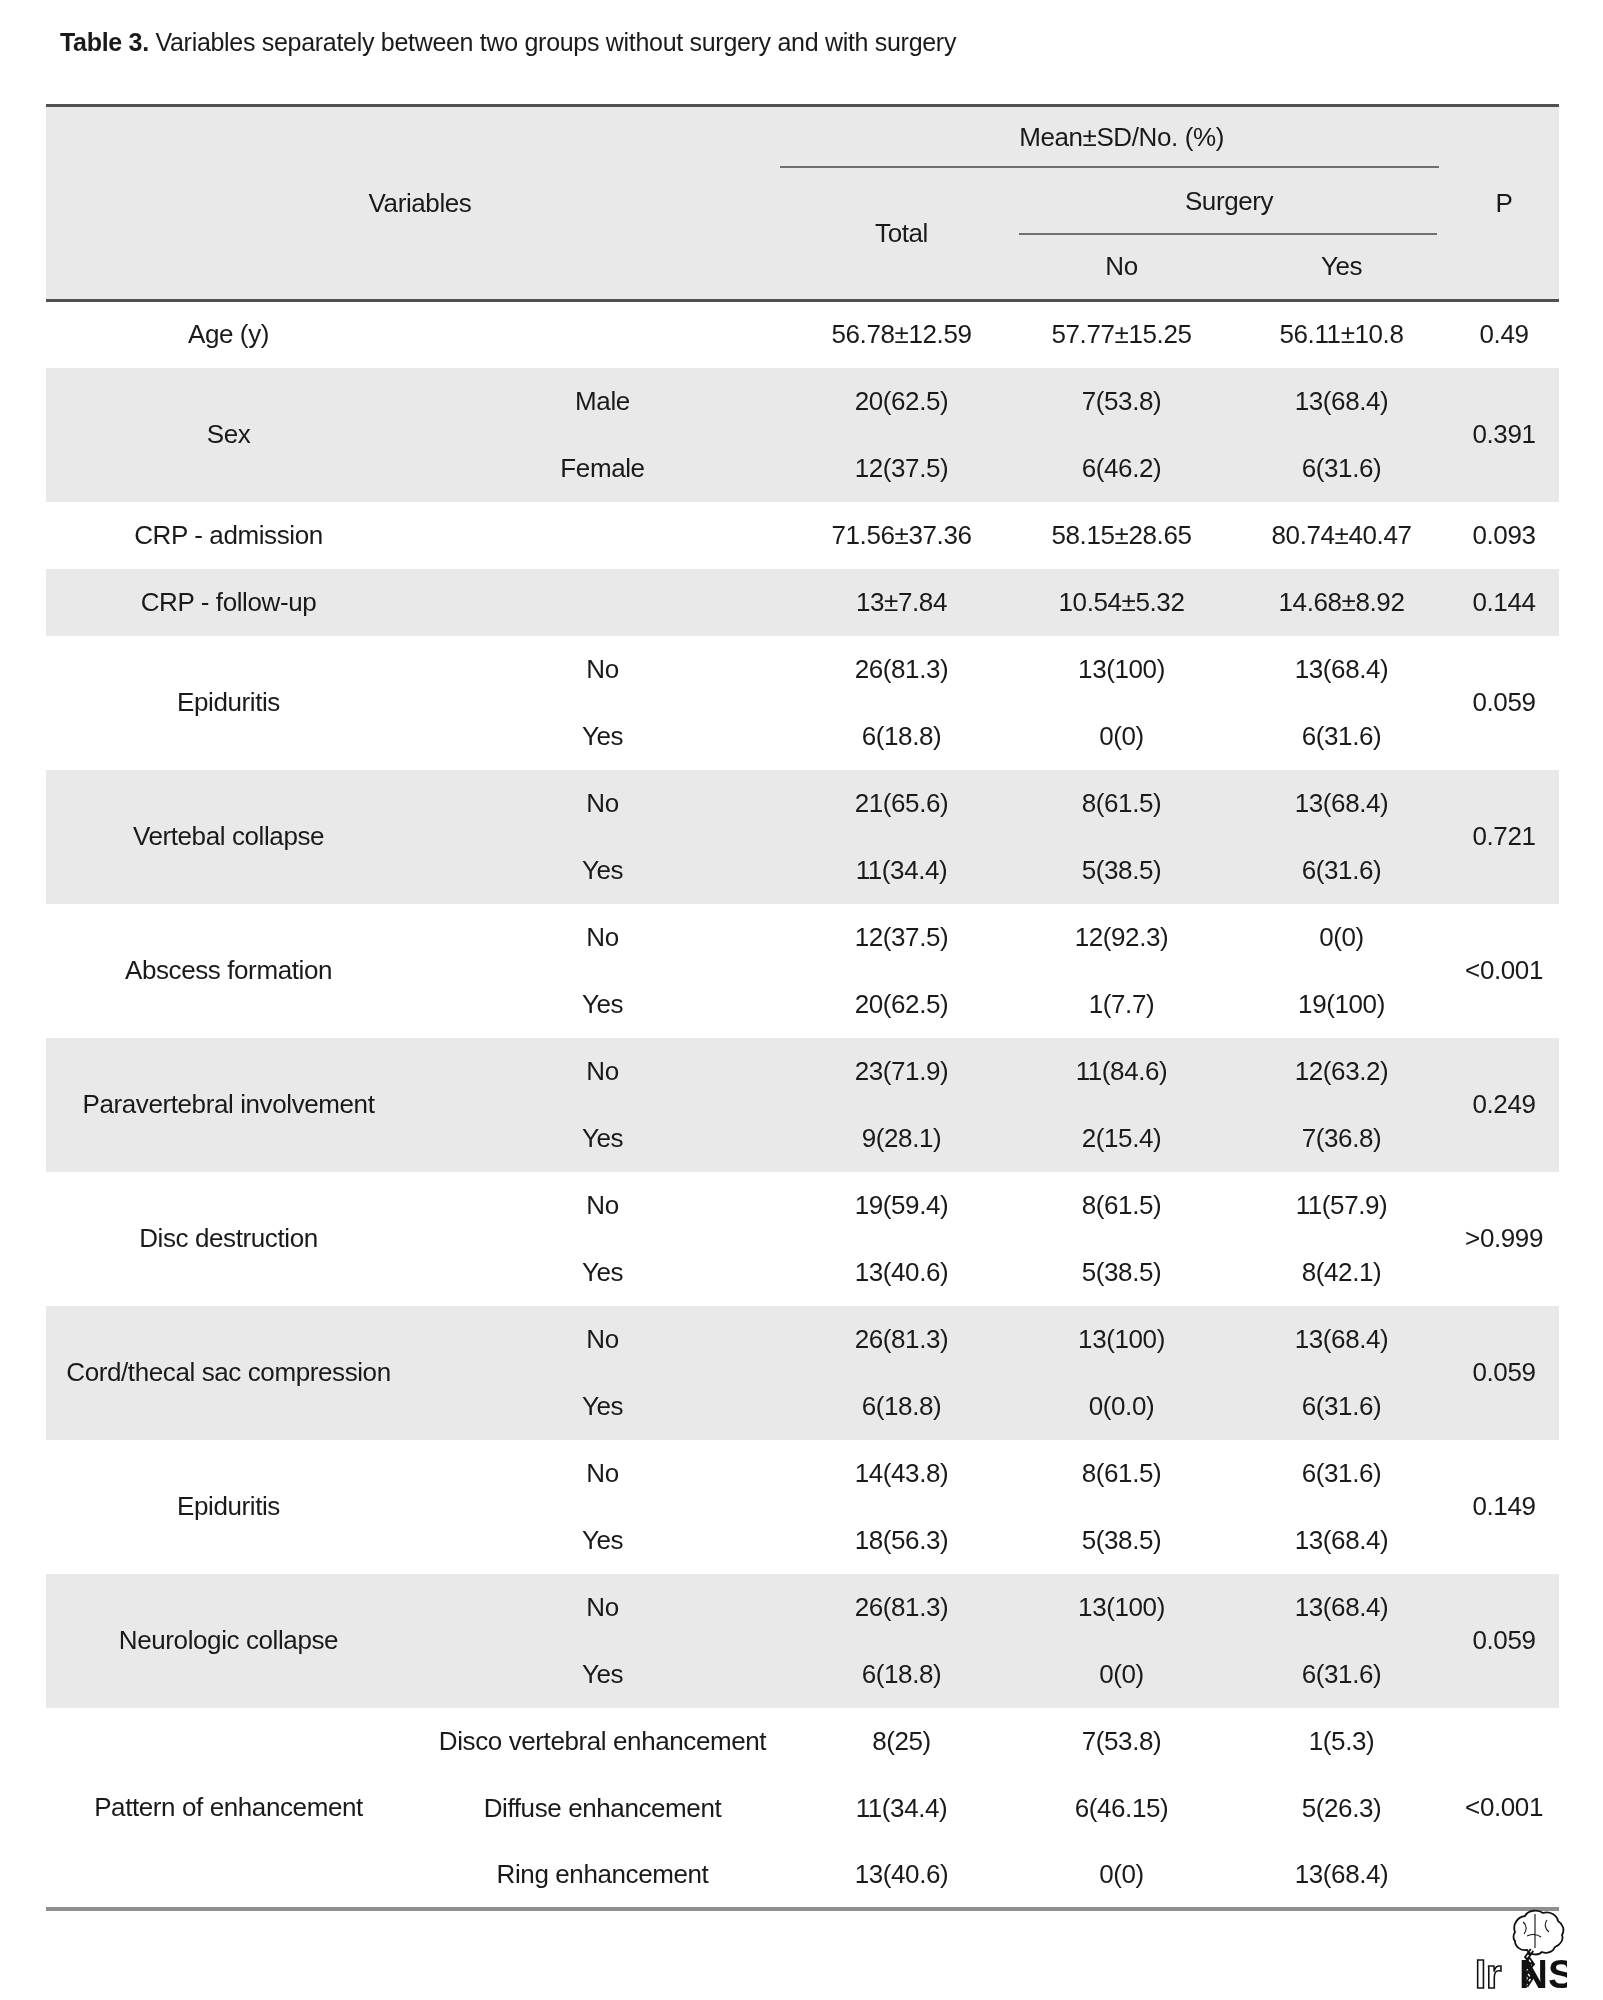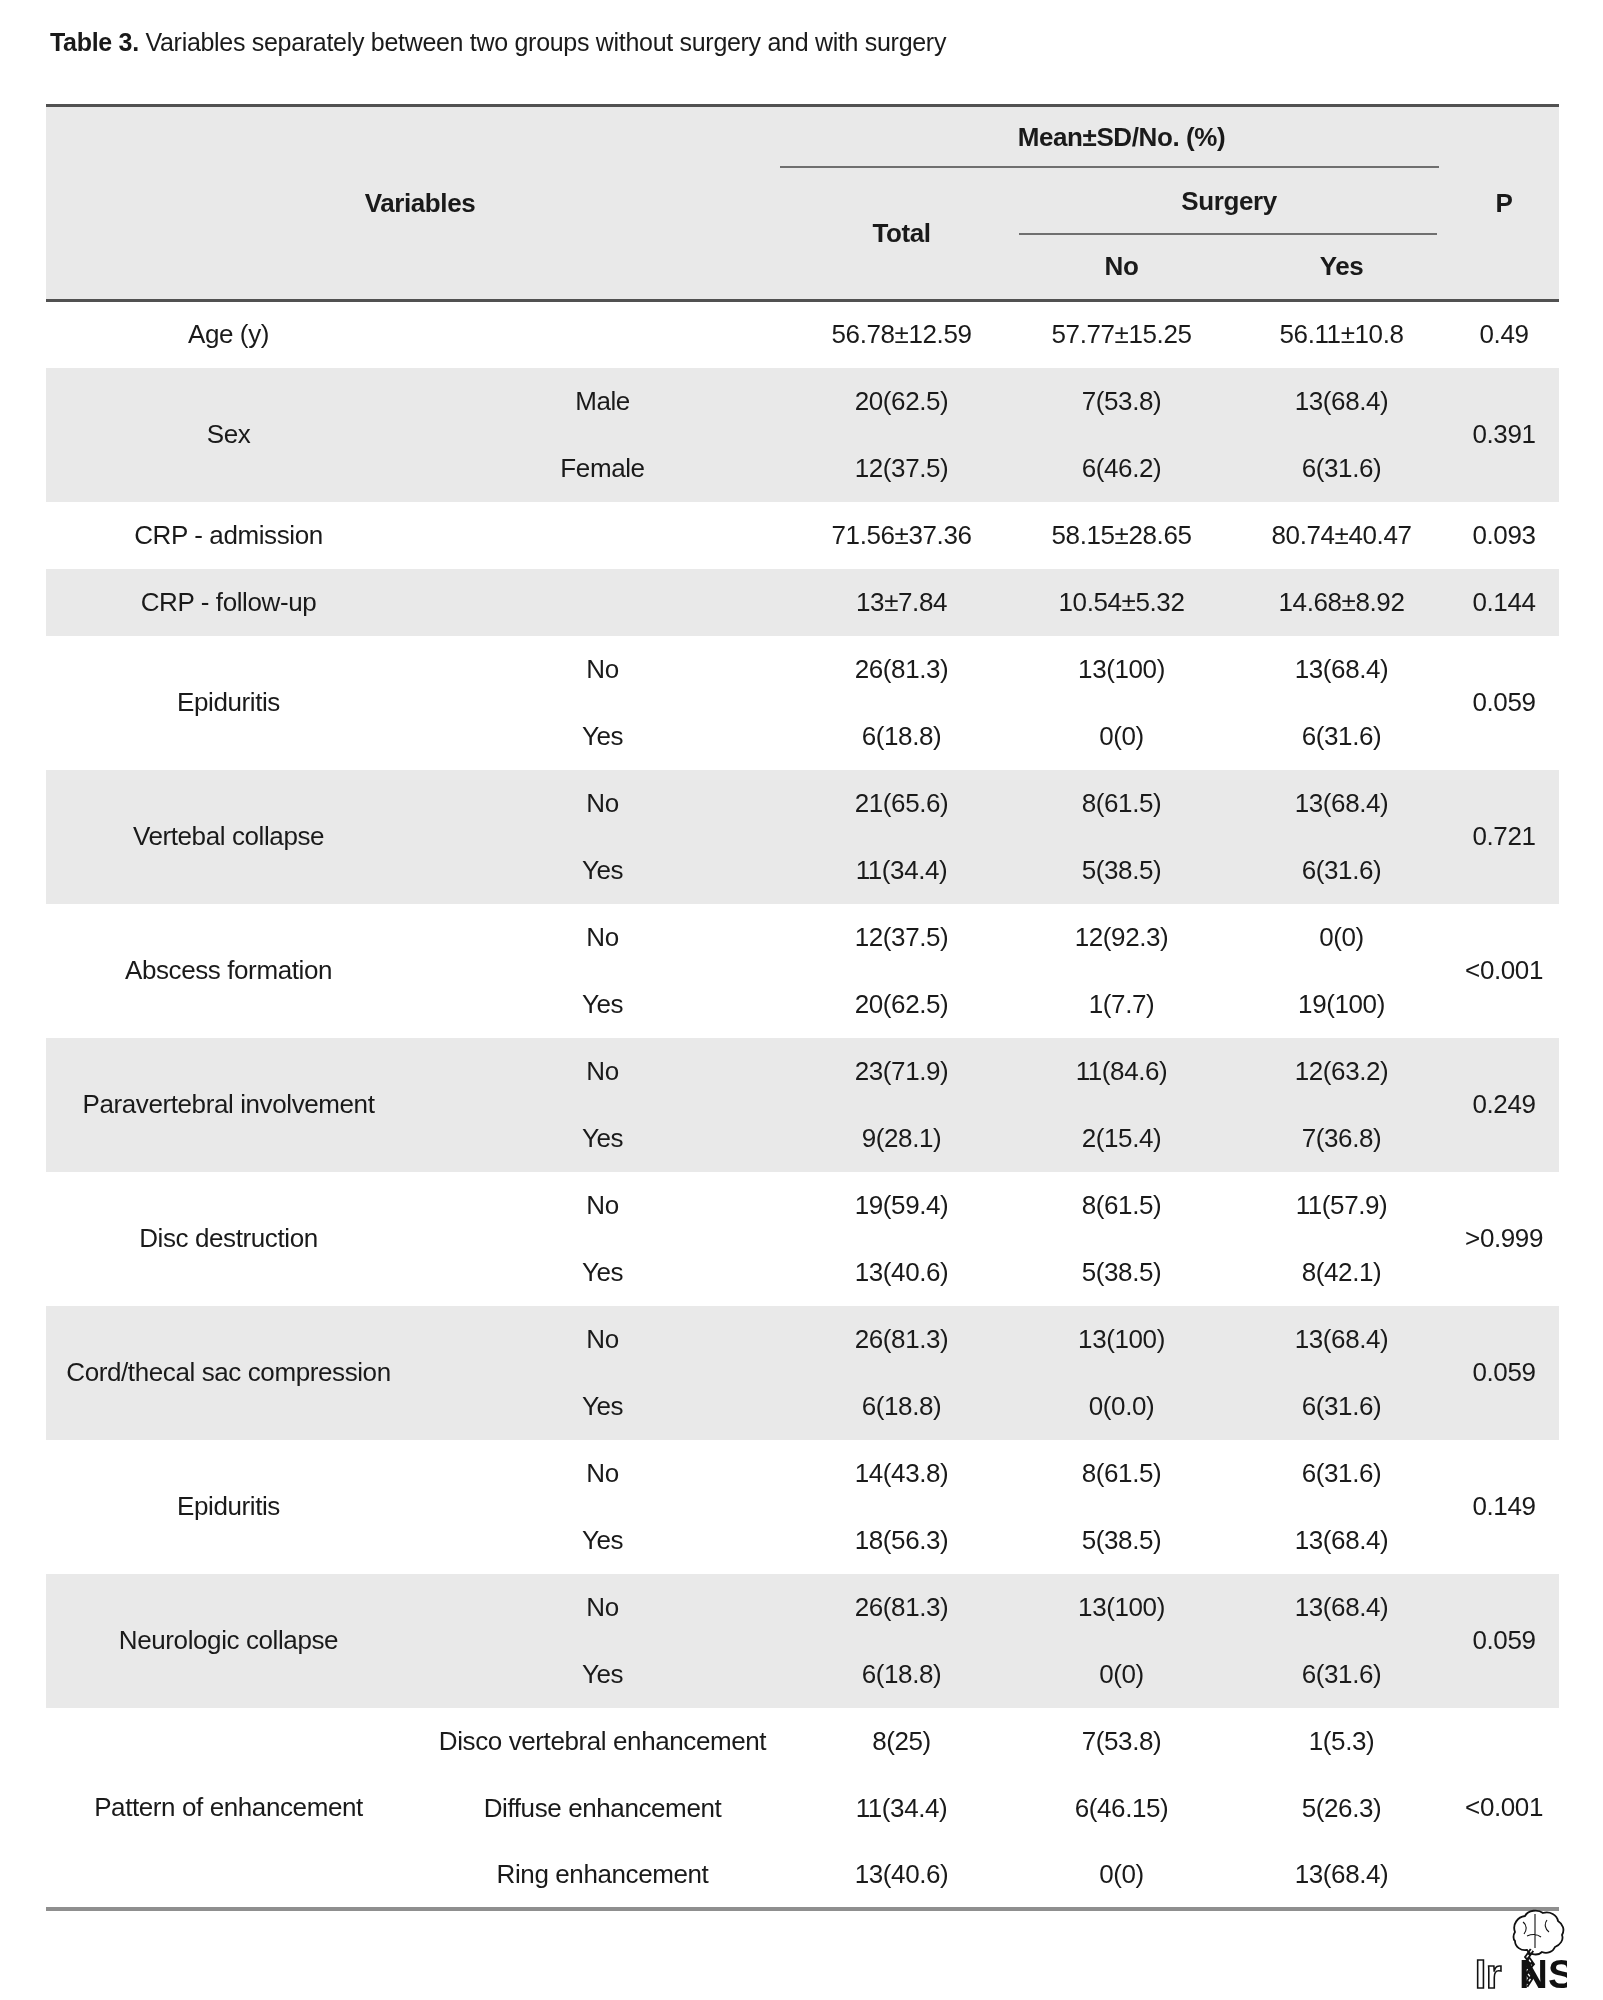--- a/index.html
+++ b/index.html
@@ -1,37 +1,37 @@
 <!DOCTYPE html>
 <html><head>
 <meta charset="utf-8">
 <style>
   html,body{
     margin:0;padding:0;background:#ffffff;
     width:1603px;height:2000px;position:relative;overflow:hidden;
     font-family:"Liberation Sans","DejaVu Sans",sans-serif;color:#1a1a1a;
   }
   .title{
-    position:absolute;left:50px;top:28px;font-size:25px;letter-spacing:-0.3px;
+    position:absolute;left:60px;top:28px;font-size:25px;letter-spacing:-0.3px;
     white-space:nowrap;
   }
   .title .t-bold{font-weight:700;}
   table.tbl{
     position:absolute;left:46px;top:104px;
     border-collapse:collapse;table-layout:fixed;width:1513px;
     border-top:3px solid #515151;
     border-bottom:4px solid #8f8f8f;
   }
   thead{background:#e9e9e9;}
   thead{border-bottom:3px solid #515151;}
   th,td{
     padding:0;margin:0;text-align:center;vertical-align:middle;
     font-size:26px;font-weight:400;letter-spacing:-0.4px;white-space:nowrap;
   }
-  thead th{font-weight:700;}
+  thead th{font-weight:400;}
   tr.h1{height:62px;}
   tr.h2{height:67px;}
   tr.h3{height:66px;}
   tbody tr{height:67px;}
   tbody tr.s{background:#e9e9e9;}
   tbody th{font-weight:400;margin-top:40px;}
   th.meansd{position:relative;}
   th.meansd::after{
     content:"";position:absolute;left:-14px;right:10px;bottom:0;height:0;
     border-bottom:2px solid #6f6f6f;

